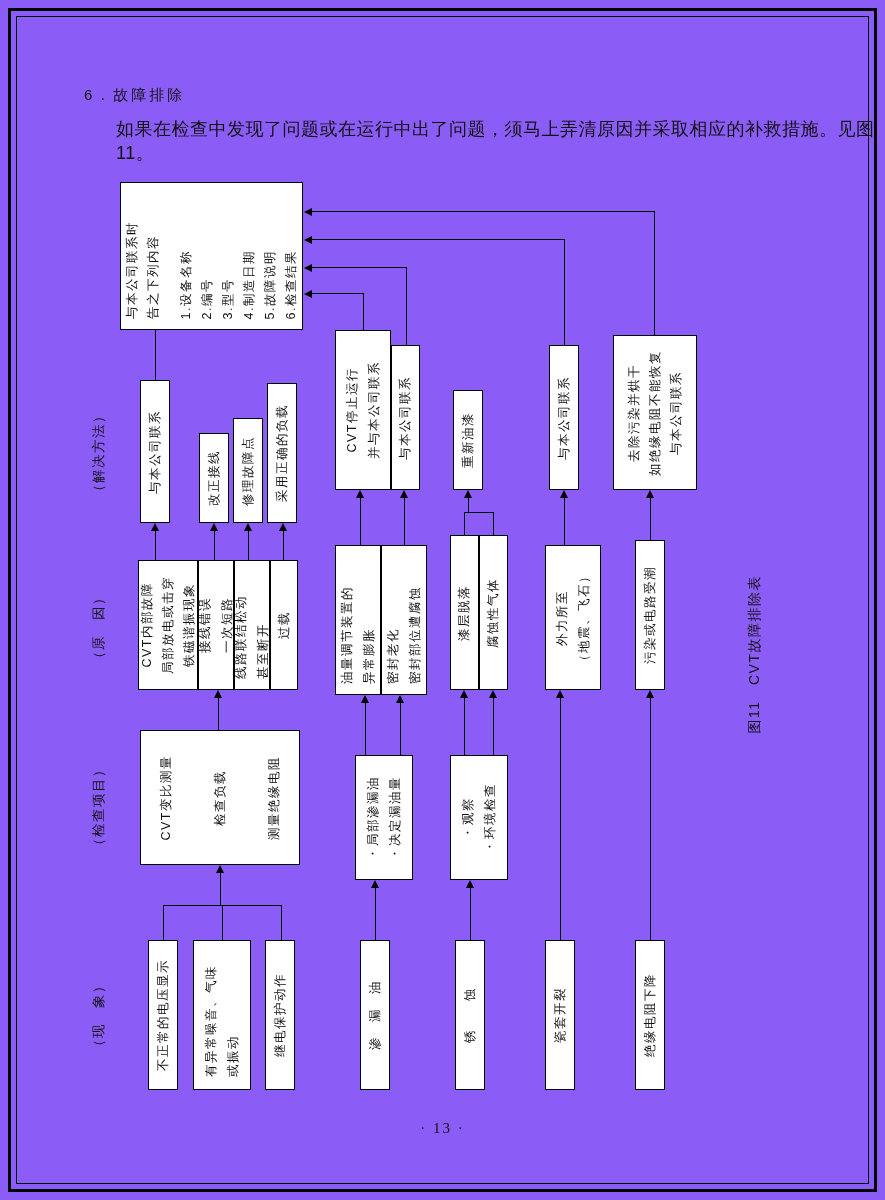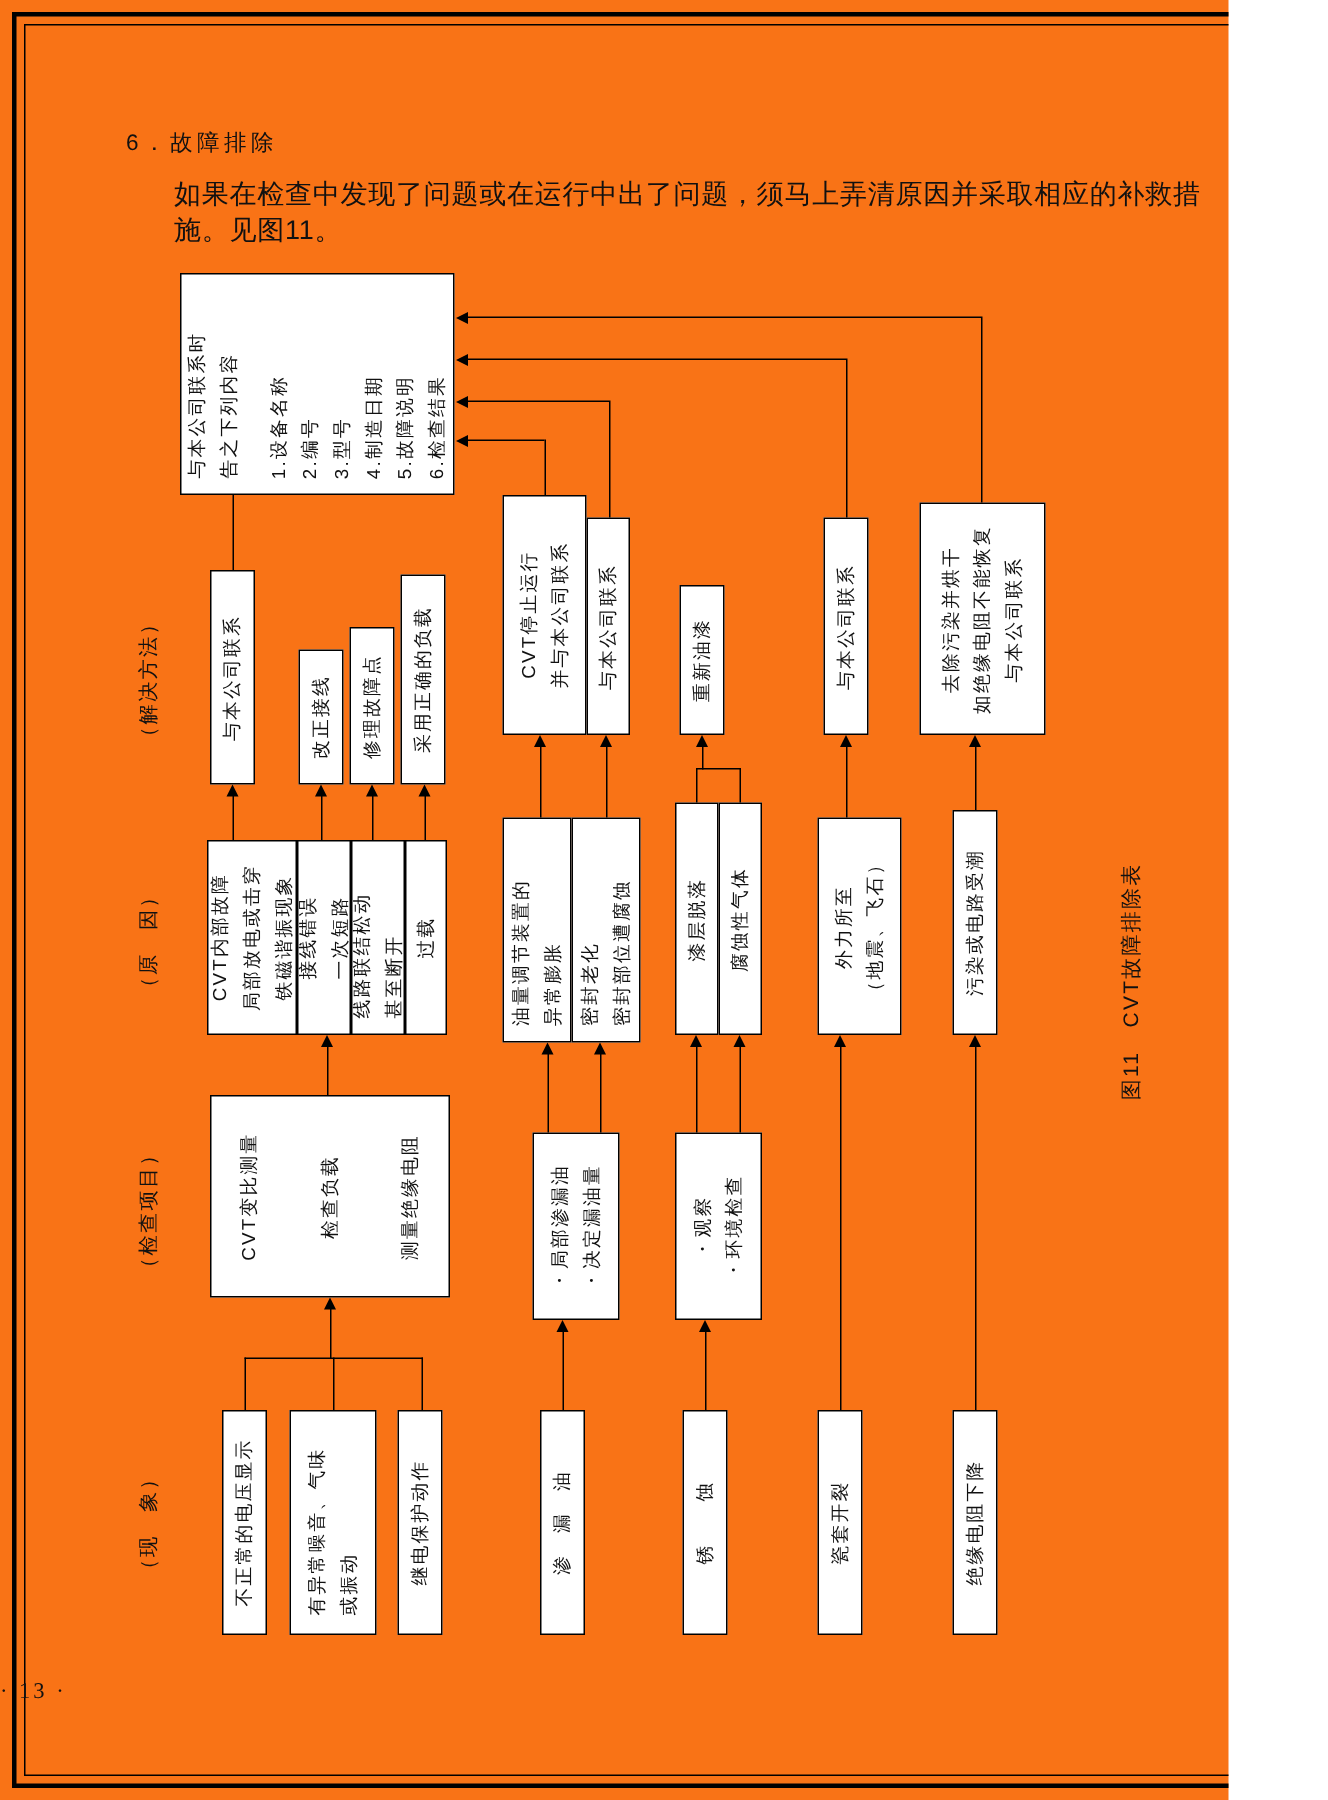--- a/index.html
+++ b/index.html
@@ -1,38 +1,38 @@
 <!DOCTYPE html>
 <html><head>
 <meta charset="utf-8">
 <style>
   * { margin:0; padding:0; box-sizing:border-box; }
   html,body { background:#ffffff; }
   body { font-family:"Liberation Sans","DejaVu Sans",sans-serif; color:#111; }
-  .page { position:relative; width:819px; height:1200px; background:#f97316; overflow:hidden;text-decoration:underline; }
+  .page { position:relative; width:885px; height:1200px; background:#8b5cf6; overflow:hidden;text-decoration:underline; }
   .frame-outer { position:absolute; left:8px; top:8px; width:869px; height:1184px; border:3px solid #000; }
   .frame-inner { position:absolute; left:16px; top:16px; width:853px; height:1168px; border:1px solid #000; }
   .heading { position:absolute; left:84px; top:86px; font-size:15px; letter-spacing:3px; }
   .intro { position:absolute; left:116px; top:117px; font-size:18px; letter-spacing:0.5px; }
   .box { position:absolute; border:1px solid #000; background:#fff; display:flex;
          align-items:center; justify-content:center; column-gap:3px; font-size:12.5px; }
   .box.bottom { align-items:flex-end; }
   .v { writing-mode:vertical-lr; writing-mode:sideways-lr; text-orientation:mixed;
        letter-spacing:1.5px; line-height:1.45; white-space:nowrap; }
   .vlabel { position:absolute; display:flex; align-items:center; justify-content:center;
             font-size:13.5px; }
   .hl,.vl { position:absolute; background:#000; }
   .hl { height:1px; } .vl { width:1px; }
   .arr-up { position:absolute; width:0; height:0;
             border-left:4px solid transparent; border-right:4px solid transparent;
             border-bottom:8px solid #000; }
   .arr-left { position:absolute; width:0; height:0;
               border-top:4px solid transparent; border-bottom:4px solid transparent;
               border-right:8px solid #000; }
-  .pageno { position:absolute; left:0; right:0; top:1120px; 
+  .pageno { position:absolute; left:0; right:0; top:1120px; text-align:center;
             font-family:"Liberation Serif","DejaVu Serif",serif; font-size:15px; letter-spacing:2px; }
 </style>
 </head>
 <body>
 
 <div class="page">
   <div class="frame-outer"></div>
   <div class="frame-inner"></div>
 
   <div class="heading">6．故障排除</div>

